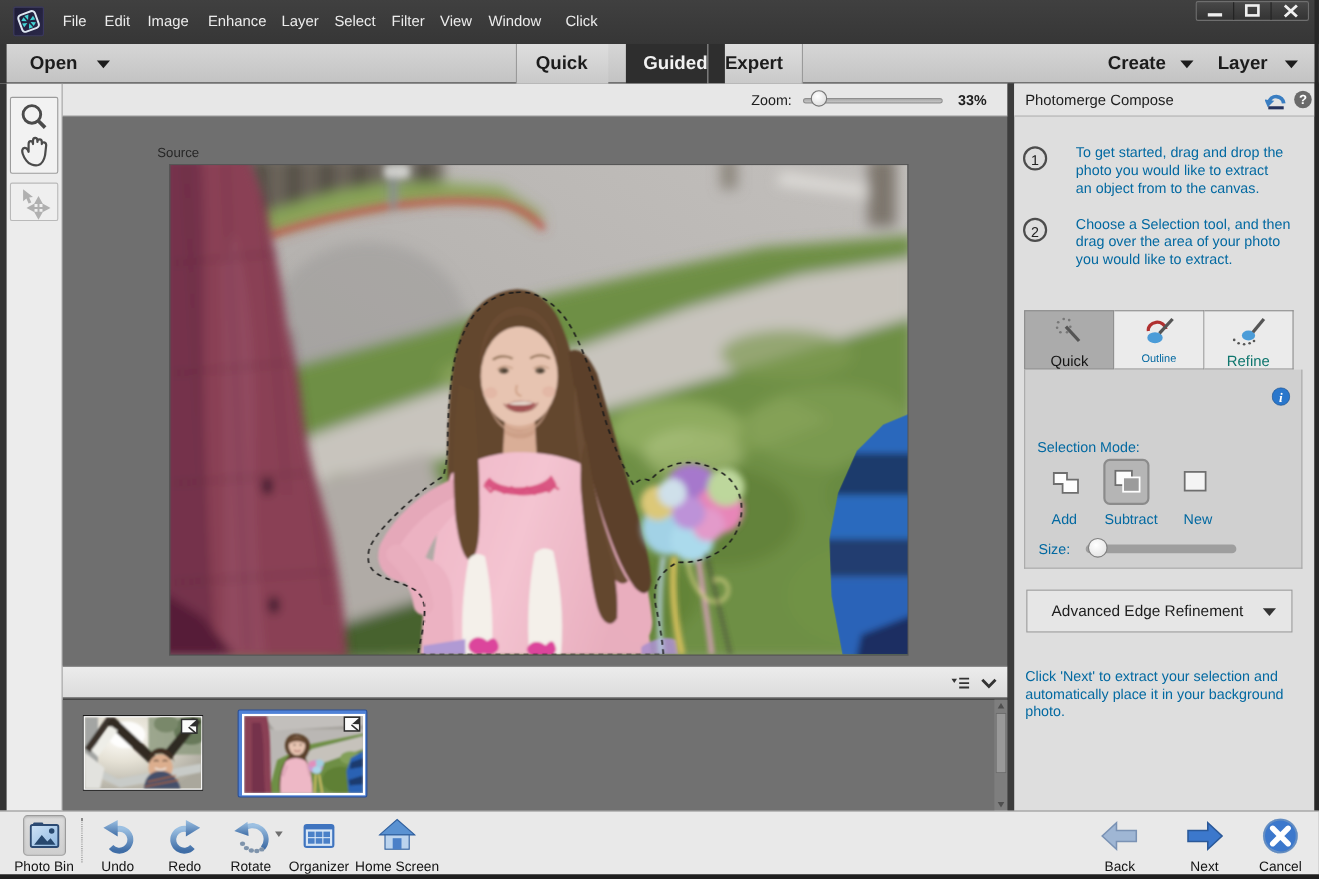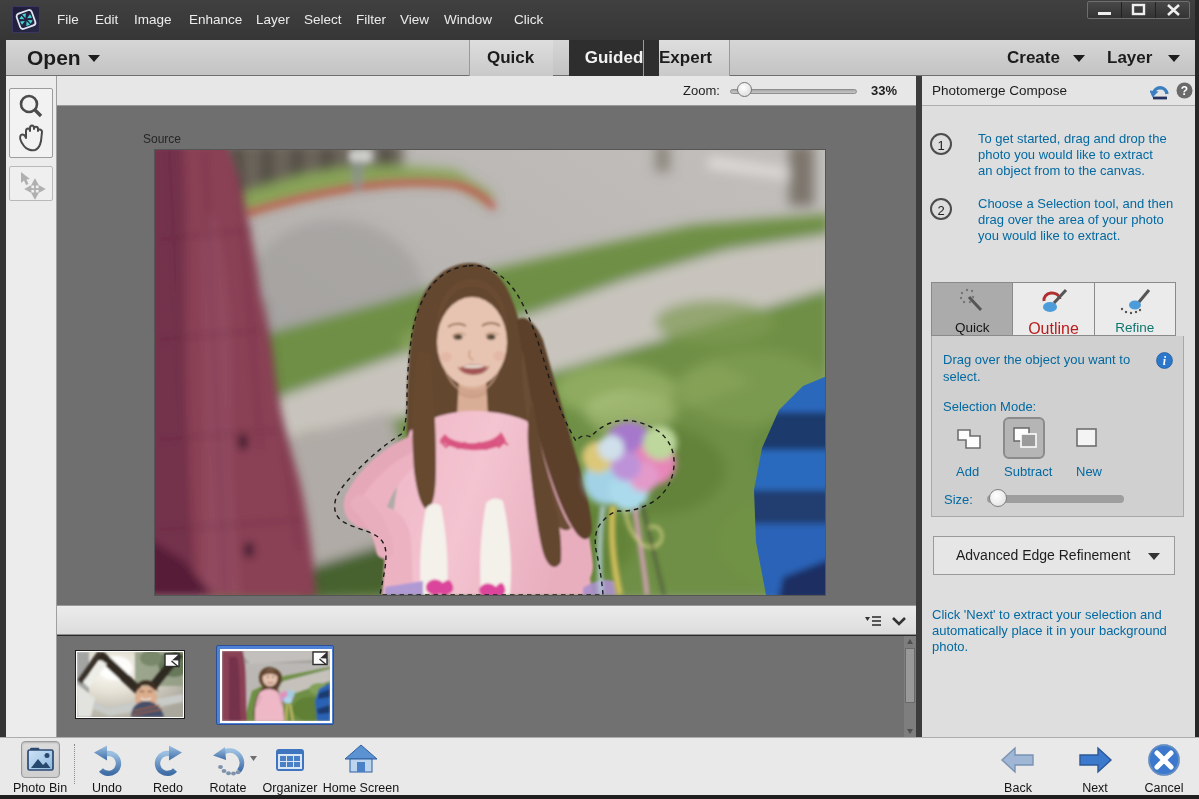--- a/index.html
+++ b/index.html
@@ -93,21 +93,21 @@
     <div class="wb"><svg width="35" height="16" viewBox="0 0 35 16">
           <path d="M12 3 L23 13 M23 3 L12 13" stroke="#efefef" stroke-width="2.6"></path>
         </svg></div>
   </div>
 </div>
 
 <div id="bar2" class="abs">
   <div class="edge abs"></div>
   <div class="abs" style="left:470px; top:0; width:83px; height:36px; background:linear-gradient(#dedede,#c9c9c9);"></div>
   <div class="abs" style="left:644px; top:0; width:85px; height:36px; background:linear-gradient(#dedede,#c9c9c9);"></div>
-  <span class="b2txt abs" style="left:27px; font-size:21px;text-align:right;">Open</span>
+  <span class="b2txt abs" style="left:27px; font-size:17px;text-align:right;">Open</span>
   <span class="tri-dn abs" style="left:88px; top:15px;"></span>
   <span class="b2txt abs" style="left:487px;">Quick</span>
   <span class="b2txt abs" style="left:659px;">Expert</span>
   <span class="b2txt abs" style="left:1007px;">Create</span>
   <span class="tri-dn abs" style="left:1073px; top:15px;"></span>
   <span class="b2txt abs" style="left:1107px;">Layer</span>
   <span class="tri-dn abs" style="left:1168px; top:15px;"></span>
 </div>
 <div class="tabsep abs" style="left:469px"></div>
 <div id="tab-guided" class="abs">Guided</div>
@@ -485,40 +485,39 @@
           </g>
       </svg>
       <div style="font-size:13.5px; color:#161616; margin-top:-1px;">Quick</div>
     </div>
     <div style="flex:1; background:#ebebeb; border:1px solid #8a8a8a; border-left:none; text-align:center;">
       <svg width="34" height="32" viewBox="0 0 34 32" style="margin-top:2px;">
         <path d="M8 16 A8 7 0 0 1 24 14" fill="none" stroke="#b03030" stroke-width="3"></path>
         <ellipse cx="14" cy="22" rx="7" ry="5" fill="#4b9cd8"></ellipse>
         <line x1="18" y1="18" x2="30" y2="5" stroke="#555" stroke-width="3"></line>
       </svg>
-      <div style="font-size:16px; color:#b91c1c; margin-top:-1px;text-align:center;">Outline</div>
+      <div style="font-size:10px; color:#0369a1; margin-top:-1px;text-align:center;">Outline</div>
     </div>
     <div style="flex:1; background:#ebebeb; border:1px solid #8a8a8a; border-left:none; text-align:center;">
       <svg width="34" height="32" viewBox="0 0 34 32" style="margin-top:2px;">
         <g fill="#555">
             <circle cx="4" cy="24" r="1.2"></circle>
             <circle cx="8" cy="27" r="1.2"></circle>
             <circle cx="13" cy="28" r="1.2"></circle>
             <circle cx="18" cy="27" r="1.2"></circle>
             <circle cx="22" cy="25" r="1.2"></circle>
           </g>
         <ellipse cx="17" cy="20" rx="6" ry="4.5" fill="#4b9cd8"></ellipse>
         <line x1="21" y1="17" x2="31" y2="5" stroke="#555" stroke-width="3"></line>
       </svg>
       <div style="font-size:13.5px; color:#0f766e; margin-top:-1px;">Refine</div>
     </div>
   </div>
 
   <div class="abs" style="left:9px; top:260px; width:253px; height:181px; background:#d0d0d0; border:1px solid #a8a8a8; border-top:none;">
-    <div class="ptxt abs" style="left:11px; top:15px; width:195px; line-height:17px;">Drag over the object you want to select.</div>
     <svg class="abs" style="left:224px; top:16px;" width="17" height="17" viewBox="0 0 17 17">
       <circle cx="8.5" cy="8.5" r="8" fill="#2a77cc" stroke="#1a4f8c" stroke-width="0.6"></circle>
       <text x="8.5" y="13" font-size="12" font-weight="bold" font-style="italic" fill="#fff" text-anchor="middle" font-family="Liberation Serif">i</text>
     </svg>
     <div class="ptxt abs" style="left:11px; top:63px;">Selection Mode:</div>
 
     <div class="abs" style="left:71px; top:81px; width:42px; height:42px; background:#b5b5b5; border:2px solid #8b8b8b; border-radius:6px;"></div>
     <svg class="abs" style="left:22px; top:88px;" width="30" height="28" viewBox="0 0 30 28">
       <path d="M4 6 L16 6 L16 12 L26 12 L26 24 L12 24 L12 16 L4 16 Z" fill="#fdfdfd" stroke="#6e6e6e" stroke-width="1.6"></path>
     </svg>

